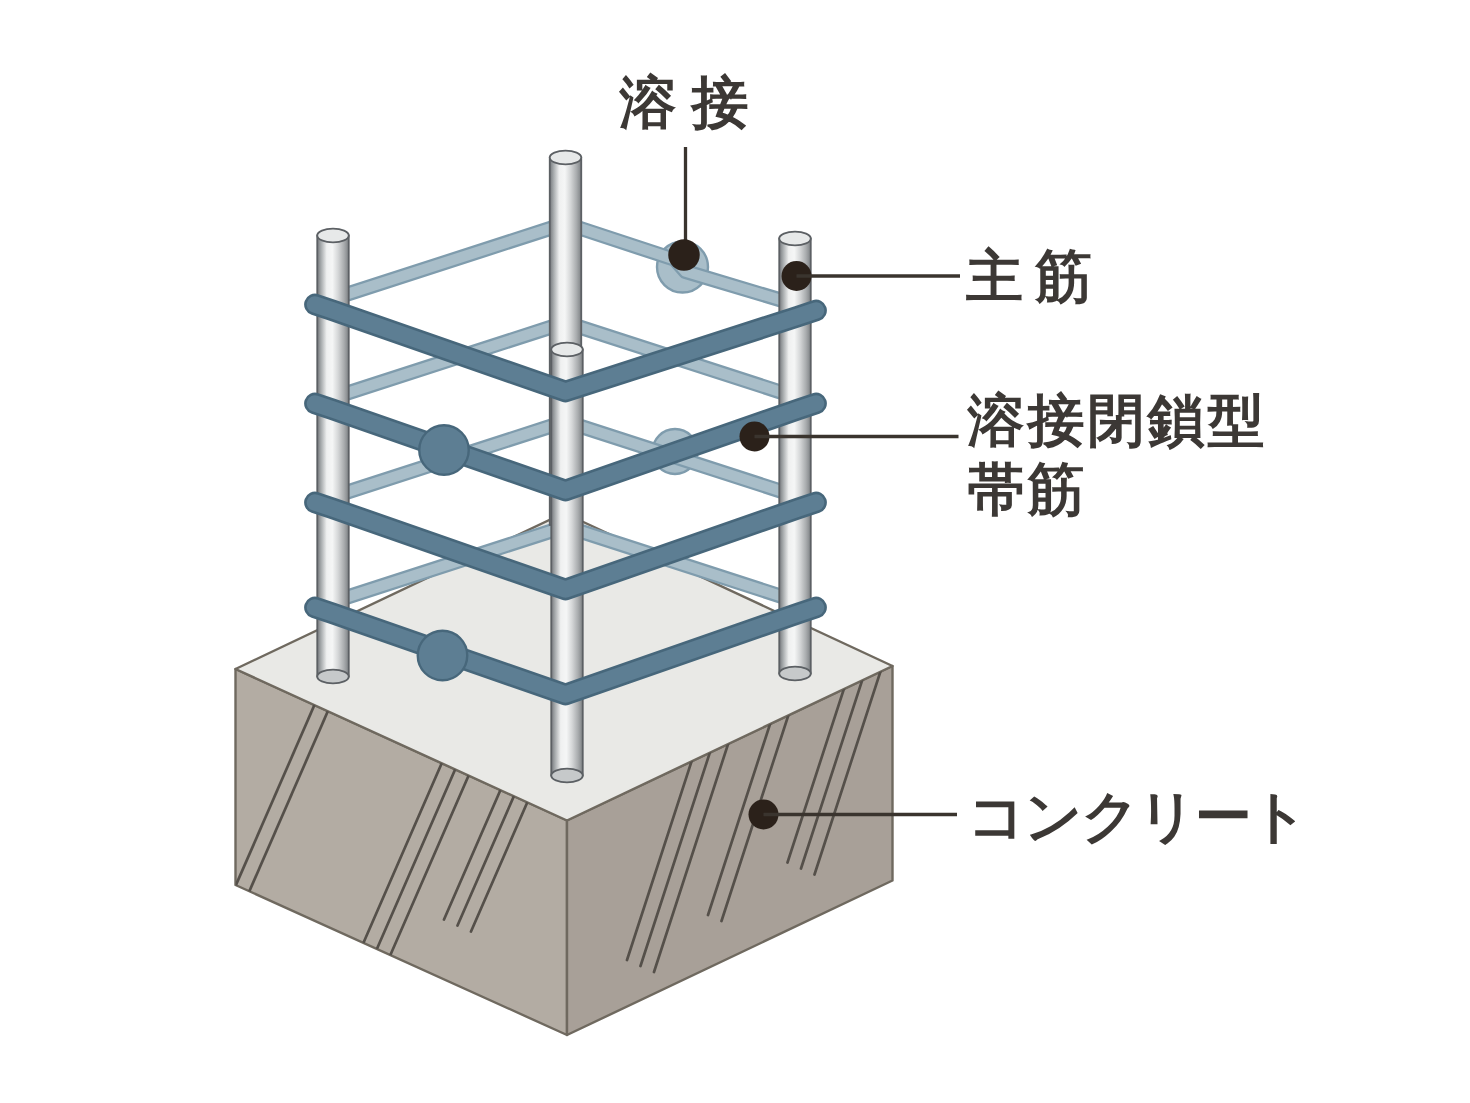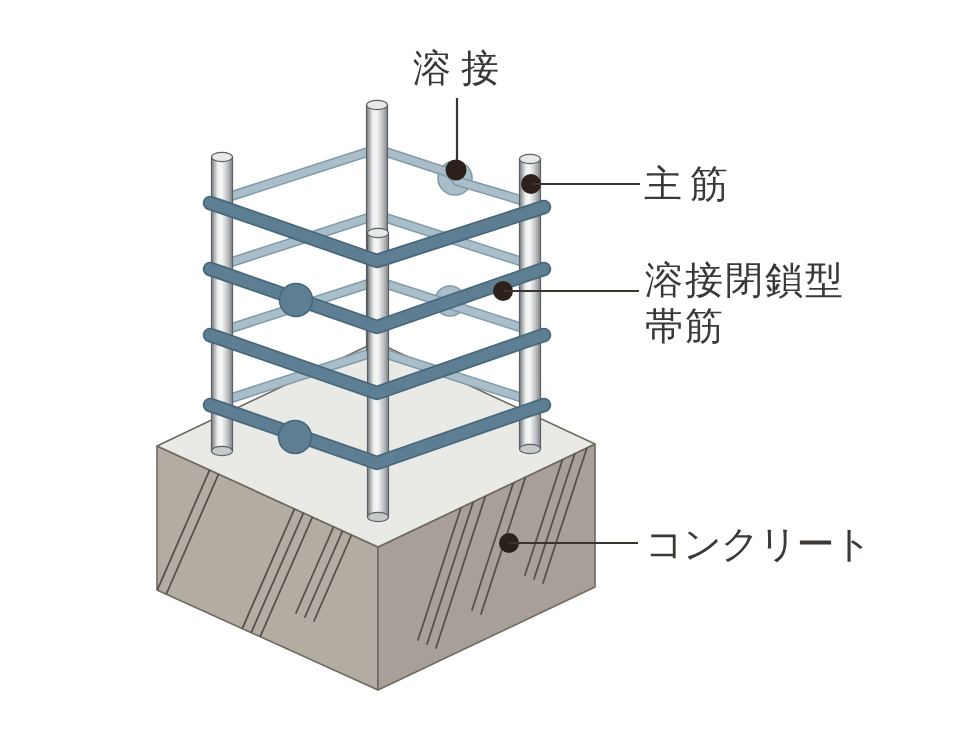--- a/index.html
+++ b/index.html
@@ -5,20 +5,21 @@
   html, body {
     margin: 0;
     padding: 0;
   }
   .stage {
     position: relative;
     width: 980px;
     height: 735px;
     background: var(--background, #ffffff);
     overflow: hidden;
+    font-weight: bold;
   }
   svg { display: block; }
 
   
   .face-top    { fill: var(--concrete-top, #e9e9e6);  stroke: var(--concrete-edge, #6f695f); stroke-width: 1.6; stroke-linejoin: round; }
   .face-left   { fill: var(--concrete-left, #b3aca3); stroke: var(--concrete-edge, #6f695f); stroke-width: 1.6; stroke-linejoin: round; }
   .face-right  { fill: var(--concrete-right, #a8a098);stroke: var(--concrete-edge, #6f695f); stroke-width: 1.6; stroke-linejoin: round; }
   .hatch-line  { stroke: var(--hatch, #55504a); stroke-width: 1.8; fill: none; stroke-linecap: round; }
 
   

